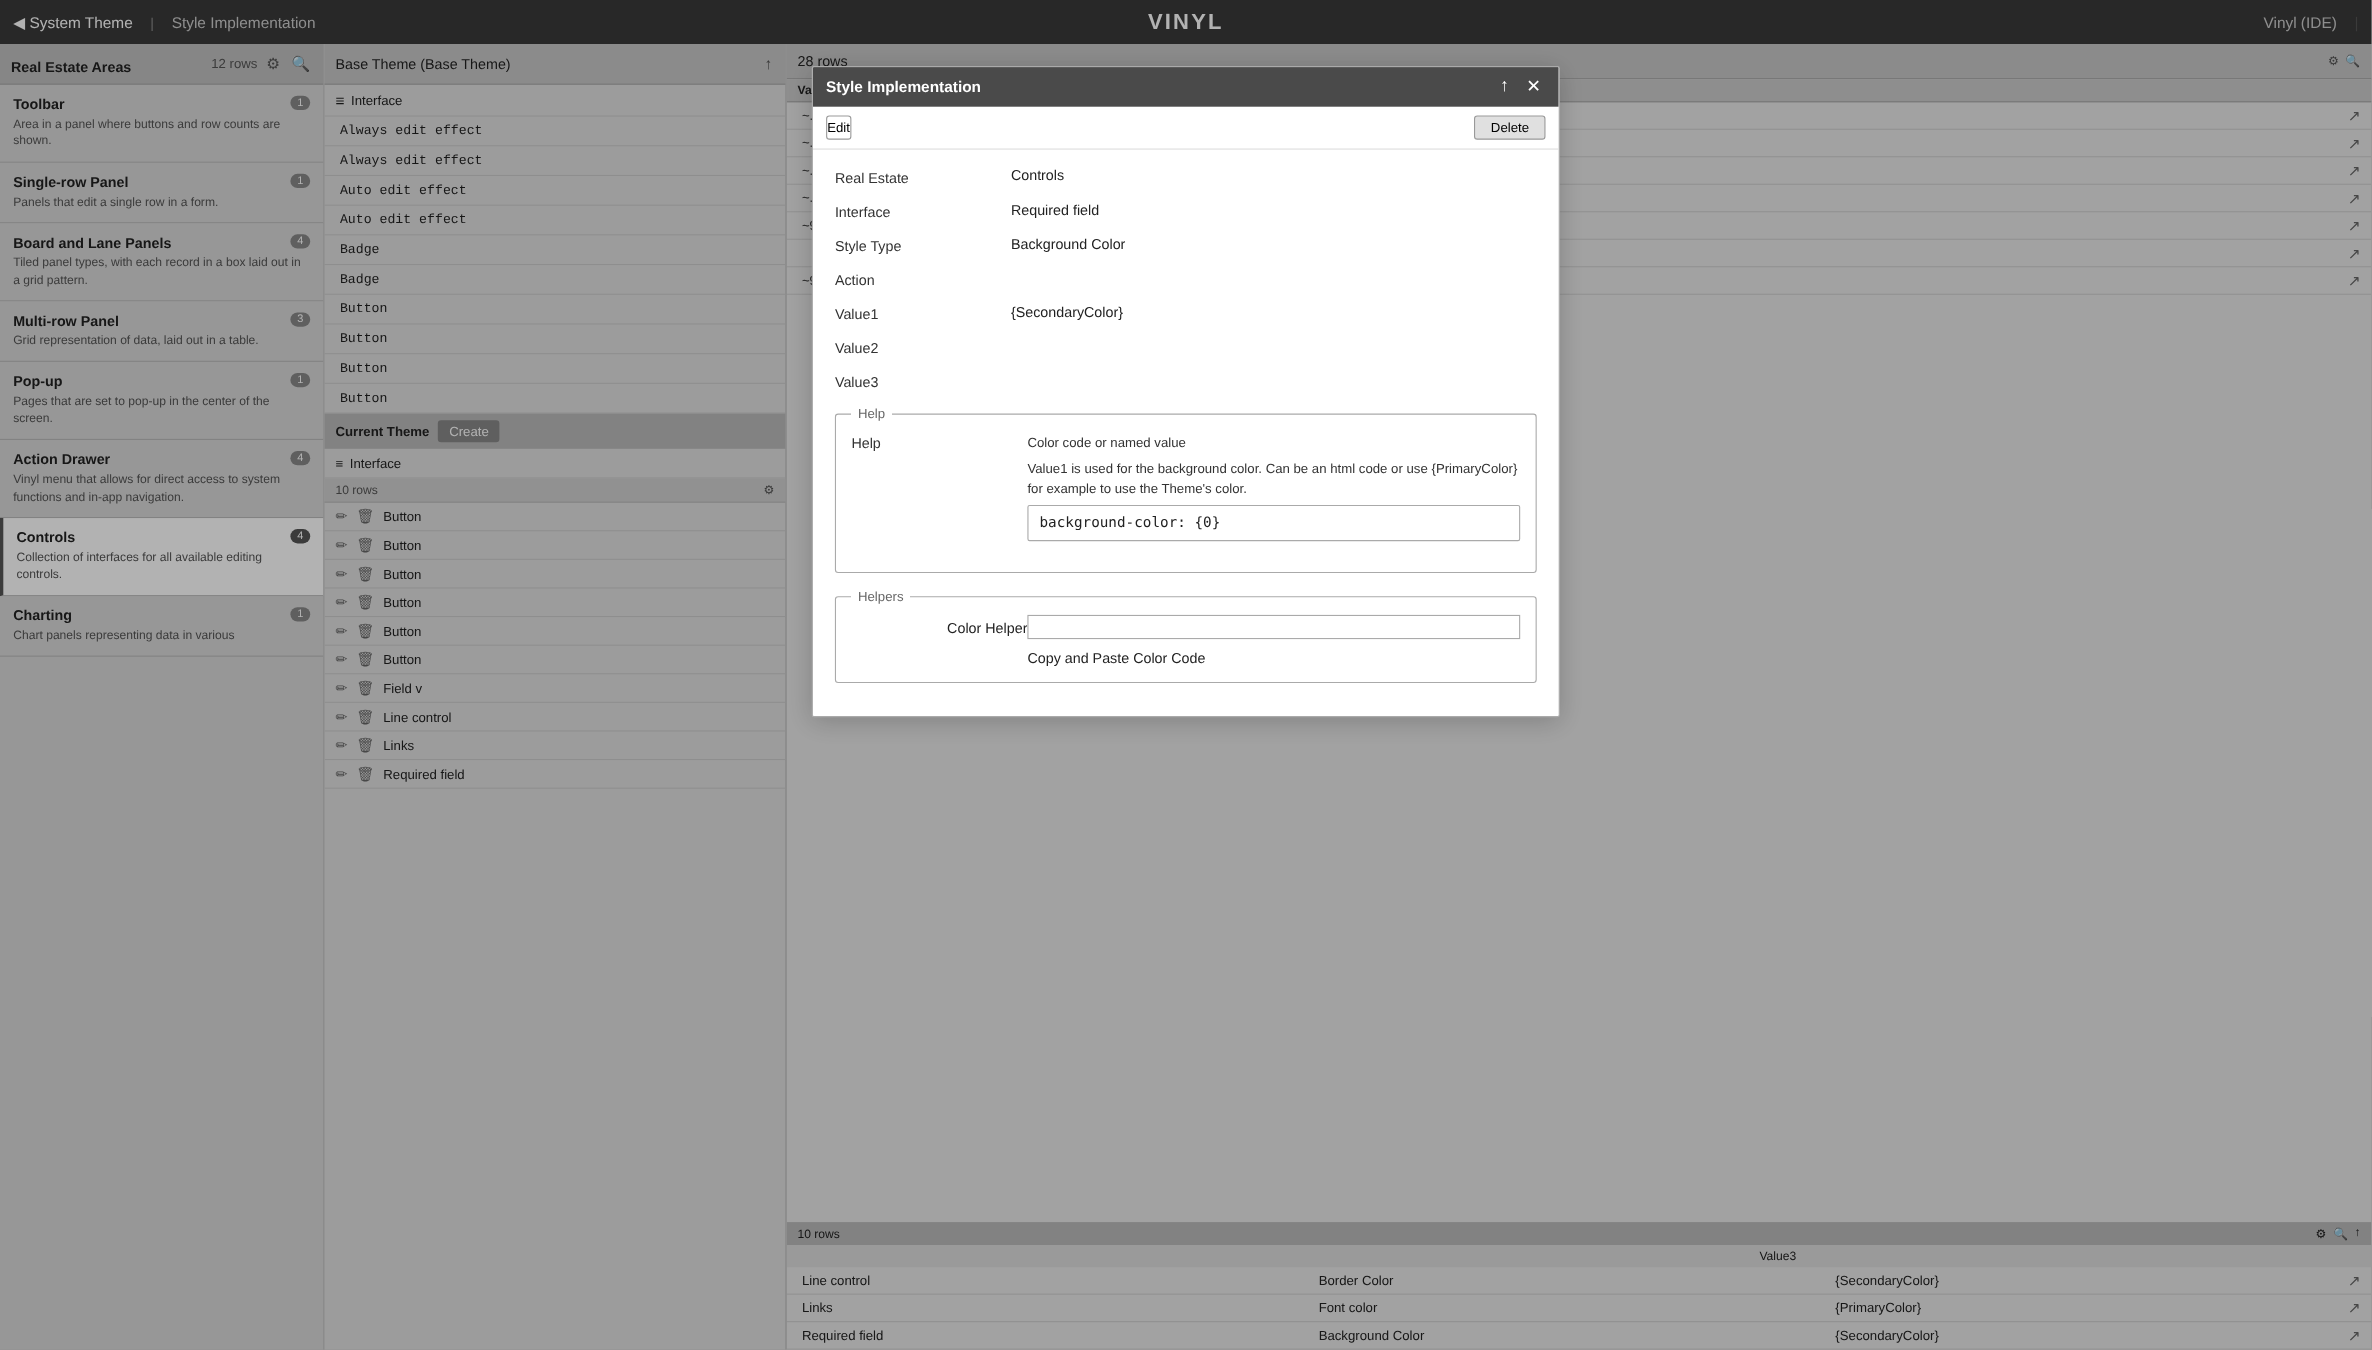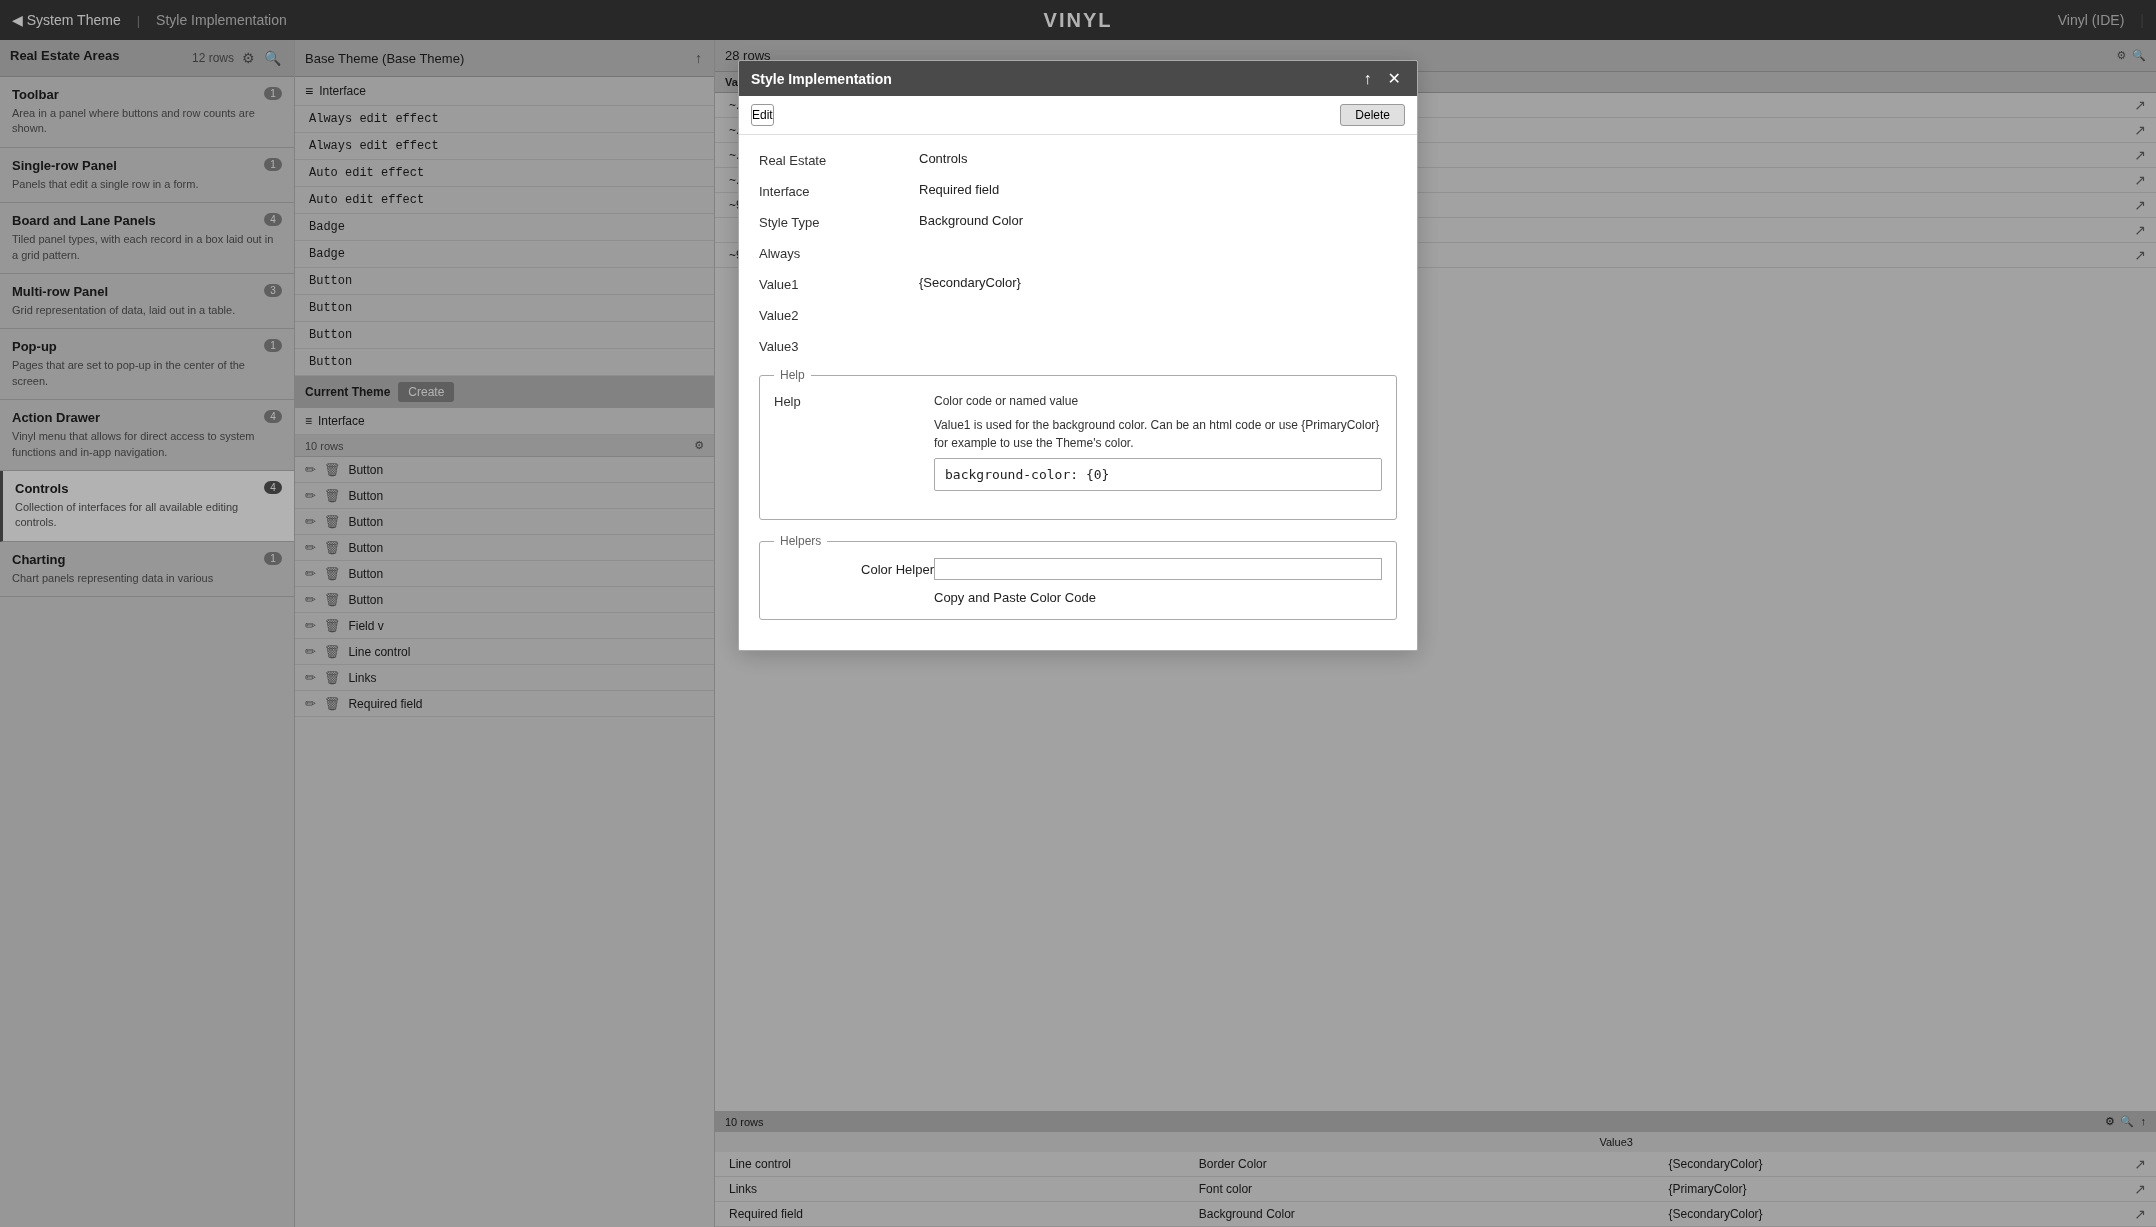--- a/index.html
+++ b/index.html
@@ -78,21 +78,21 @@
       width: 295px;
       background: #d8d8d8;
       border-right: 1px solid #bbb;
       display: flex;
       flex-direction: column;
       overflow: hidden;
       flex-shrink: 0;
     }
     .sidebar-header {
       display: flex;
-      align-items: flex-start;
+      align-items: flex-end;
       justify-content: space-between;
       padding: 8px 10px;
       background: #c0c0c0;
       border-bottom: 1px solid #aaa;
     }
     .sidebar-header-title {
       font-weight: bold;
       font-size: 13px;
     }
     .sidebar-header-actions {
@@ -750,21 +750,21 @@
       </div>
       <div class="modal-field-row">
         <span class="modal-field-label">Interface</span>
         <span class="modal-field-value">Required field</span>
       </div>
       <div class="modal-field-row">
         <span class="modal-field-label">Style Type</span>
         <span class="modal-field-value">Background Color</span>
       </div>
       <div class="modal-field-row">
-        <span class="modal-field-label">Always</span>
+        <span class="modal-field-label">Action</span>
         <span class="modal-field-value"></span>
       </div>
       <div class="modal-field-row">
         <span class="modal-field-label">Value1</span>
         <span class="modal-field-value">{SecondaryColor}</span>
       </div>
       <div class="modal-field-row">
         <span class="modal-field-label">Value2</span>
         <span class="modal-field-value"></span>
       </div>

